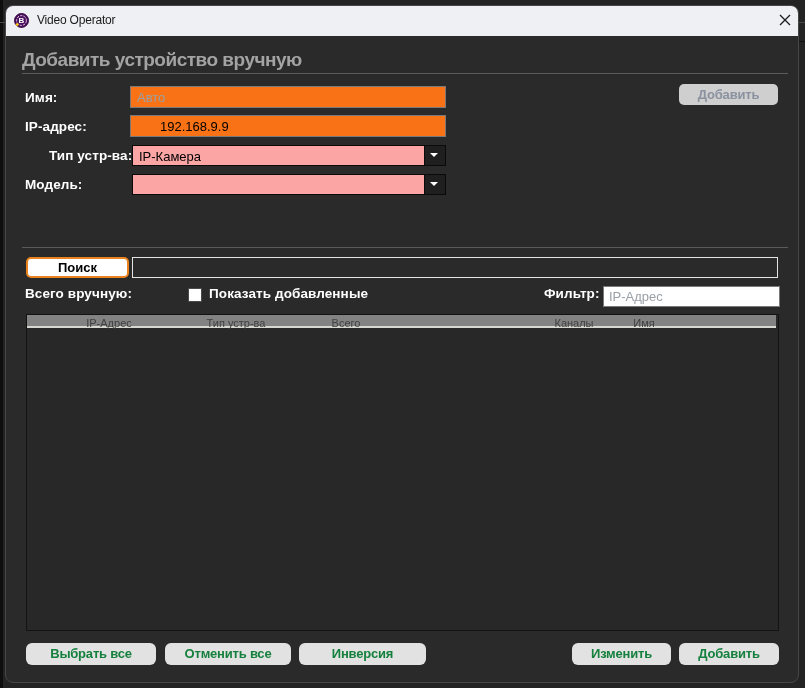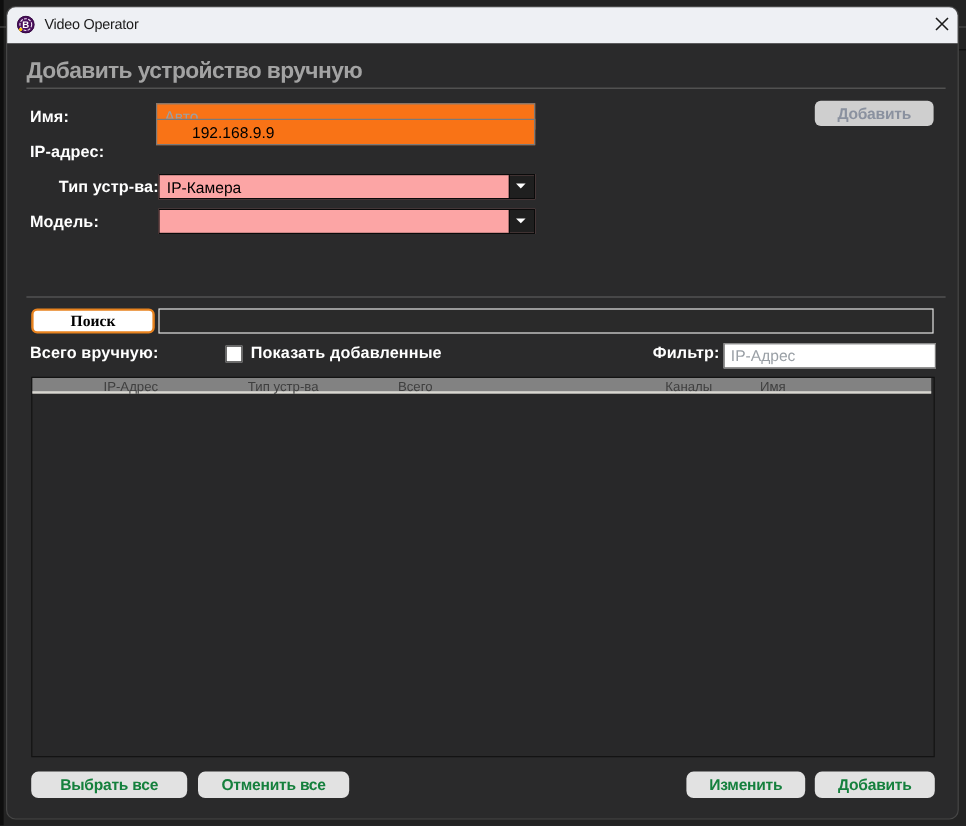--- a/index.html
+++ b/index.html
@@ -30,21 +30,21 @@
   .combo .val { position:absolute; left:6px; top:3px; font-size:13px; color:#000; }
   .combo .btn { position:absolute; right:0px; top:0px; width:21px; height:19px; background:#1f1f1f; border-left:1px solid #0a0a0a; }
   .combo .btn::after { content:""; position:absolute; left:5px; top:7px; width:0; height:0;
            border-left:4.2px solid transparent; border-right:4.2px solid transparent; border-top:4.6px solid #ffffff; }
 
   .btn-dis { position:absolute; left:673px; top:78px; width:99px; height:21px; background:#cfcfcf;
              border-radius:5px; color:#8a919f; font-size:13px; font-weight:bold; text-align:center; line-height:21px; letter-spacing:-0.2px; }
 
   .btn-search { position:absolute; left:20px; top:251px; width:103px; height:21px; background:#ffffff;
                 border:2px solid #e8831f; border-radius:5px; color:#000; font-size:13px; font-weight:bold;
-                text-align:center; line-height:17px;font-family:Liberation Serif, serif; }
+                text-align:center; line-height:17px; }
   .progress { position:absolute; left:126px; top:251px; width:646px; height:21px; background:#2a2a2a;
               border:1.5px solid #e4e4e4; }
 
   .checkbox { position:absolute; left:182px; top:282px; width:14px; height:14px; background:#ffffff; border:1px solid #4a4a4a; }
 
   .fin { position:absolute; left:597px; top:279.5px; width:177px; height:21px; background:#ffffff;
          border:1px solid #7a7a7a; font-size:13px; color:#000; padding:0 5px; font-family:"Liberation Sans", sans-serif; }
   .fin::placeholder { color:#9aa0a6; }
 
   .table { position:absolute; left:20px; top:308px; width:753px; height:317px; background:#282829; border:1px solid #131313; }
@@ -75,21 +75,21 @@
         <path d="M7 7 L17 17 M17 7 L7 17" stroke="#1b1b1b" stroke-width="1.3" fill="none"></path>
       </svg>
     </div>
 
     <div class="hdr" style="top:42.5px;">Добавить устройство вручную</div>
     <div class="hline" style="top:67px;"></div>
 
     <div class="lbl" style="left:19px; top:84px;">Имя:</div>
     <input class="tin" style="top: 80px;" placeholder="Авто">
     <div class="lbl" style="left:19px; top:113px;">IP-адрес:</div>
-    <input class="tin" style="top: 93px; padding-left: 29px;" value="192.168.9.9">
+    <input class="tin" style="top: 109px; padding-left: 29px;" value="192.168.9.9">
     <div class="lbl" style="left:19px; top:142px;margin-left:24px;">Тип устр-ва:</div>
     <div class="combo" style="top:139px;">
       <span class="val">IP-Камера</span>
       <span class="btn"></span>
     </div>
     <div class="lbl" style="left:19px; top:171px;">Модель:</div>
     <div class="combo" style="top:168px;">
       <span class="val"></span>
       <span class="btn"></span>
     </div>
@@ -112,15 +112,16 @@
         <div class="th" style="left:82px;">IP-Адрес</div>
         <div class="th" style="left:209px;">Тип устр-ва</div>
         <div class="th" style="left:319px;">Всего</div>
         <div class="th" style="left:547px;">Каналы</div>
         <div class="th" style="left:617px;">Имя</div>
       </div>
     </div>
 
     <div class="bbtn" style="left:20px; width:130px;">Выбрать все</div>
     <div class="bbtn" style="left:159px; width:126px;">Отменить все</div>
+    <div class="bbtn" style="left:293px; width:127px;">Инверсия</div>
     <div class="bbtn" style="left:566px; width:99px;">Изменить</div>
     <div class="bbtn" style="left:673px; width:100px;">Добавить</div>
   </div>
 
 </body></html>

